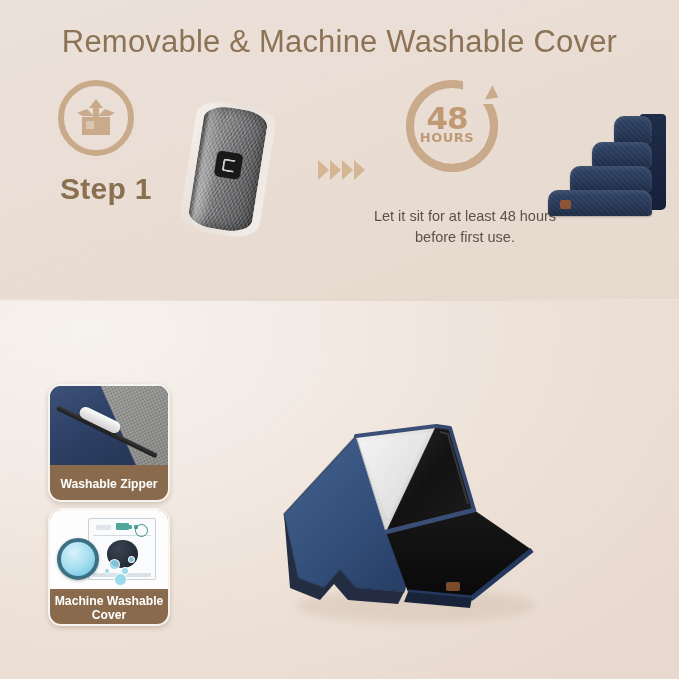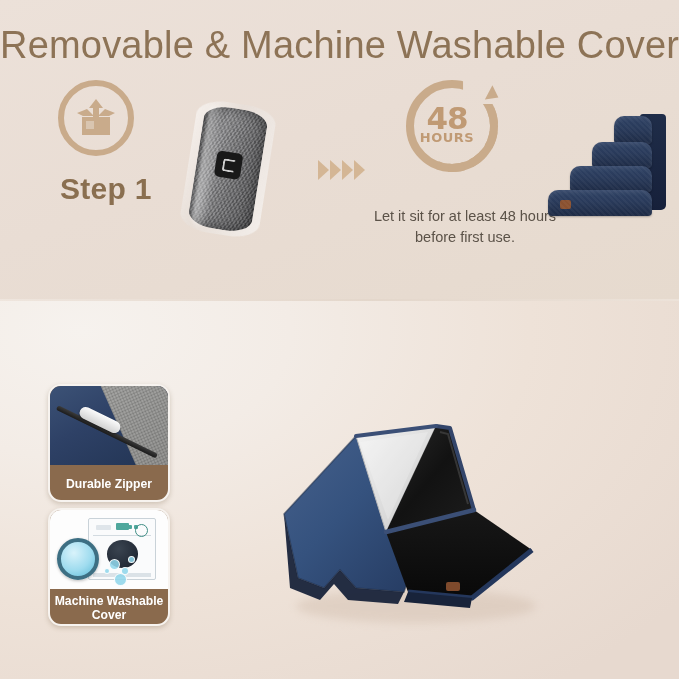--- a/index.html
+++ b/index.html
@@ -161,21 +161,21 @@
 
   
   #bottom-panel {
     position: absolute; left: 0; top: 301px; width: 679px; height: 378px;
     background:
       radial-gradient(110% 120% at 12% 8%, #f6f2ee 0%, #f3ece6 28%, #eee2d8 60%, #e7d9cf 100%);
   }
   #section-heading {
     position: absolute; left: 0; right: 0; top: 24px;
     text-align: center;
-    color: #8d7356; font-size: 38px; font-weight: 400;
+    color: #8d7356; font-size: 31px; font-weight: 400;
     letter-spacing: .2px; white-space: nowrap;
   }
 
   
   .badge {
     position: absolute; left: 48px; width: 122px;
     border-radius: 13px; overflow: hidden;
     background: #8a6a4d;
     box-shadow: 0 2px 5px rgba(120,96,70,.28);
     border: 2px solid #f7f3ef;
@@ -330,21 +330,21 @@
 
   <div id="section-heading">Removable &amp; Machine Washable Cover</div>
 
   <div class="badge" id="badge-zipper">
     <div class="badge-img">
       <div class="zip-fabric-dark"></div>
       <div class="zip-fabric-light"></div>
       <div class="zip-line"></div>
       <div class="zip-pull"></div>
     </div>
-    <div class="badge-label">Durable Zipper</div>
+    <div class="badge-label">Washable Zipper</div>
   </div>
 
   <div class="badge" id="badge-washer">
     <div class="badge-img">
       <div class="wash-bg"></div>
       <div class="wm-body">
         <div class="wm-panel">
           <div class="wm-slot"></div>
           <div class="wm-screen"></div>
           <div class="wm-leds">

